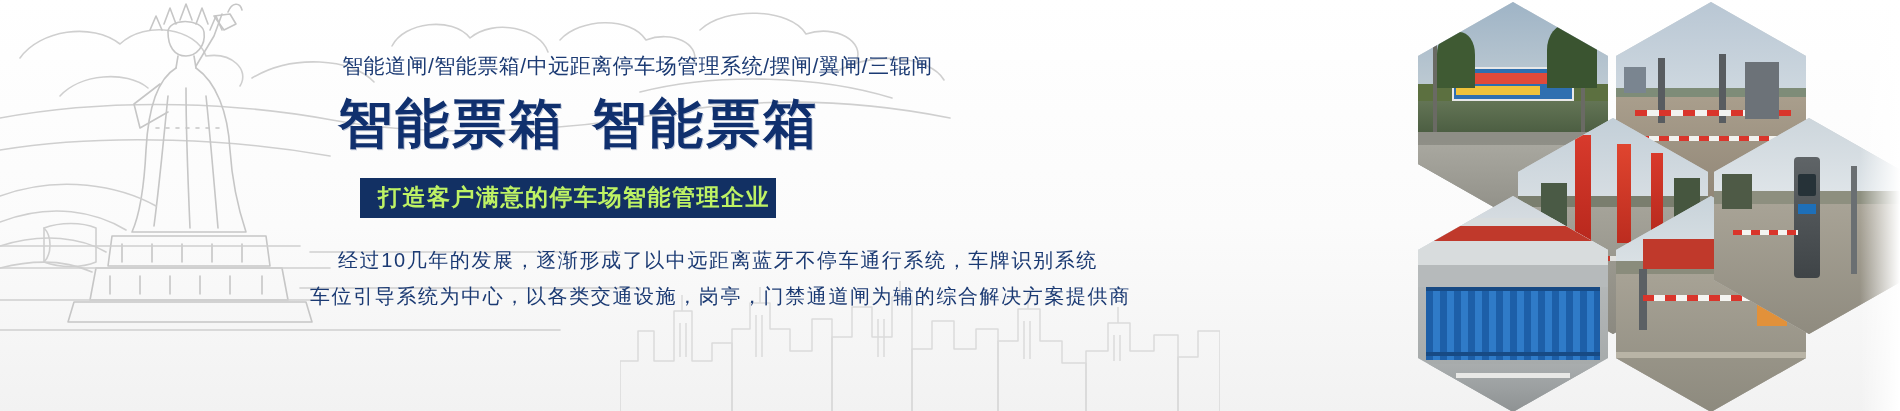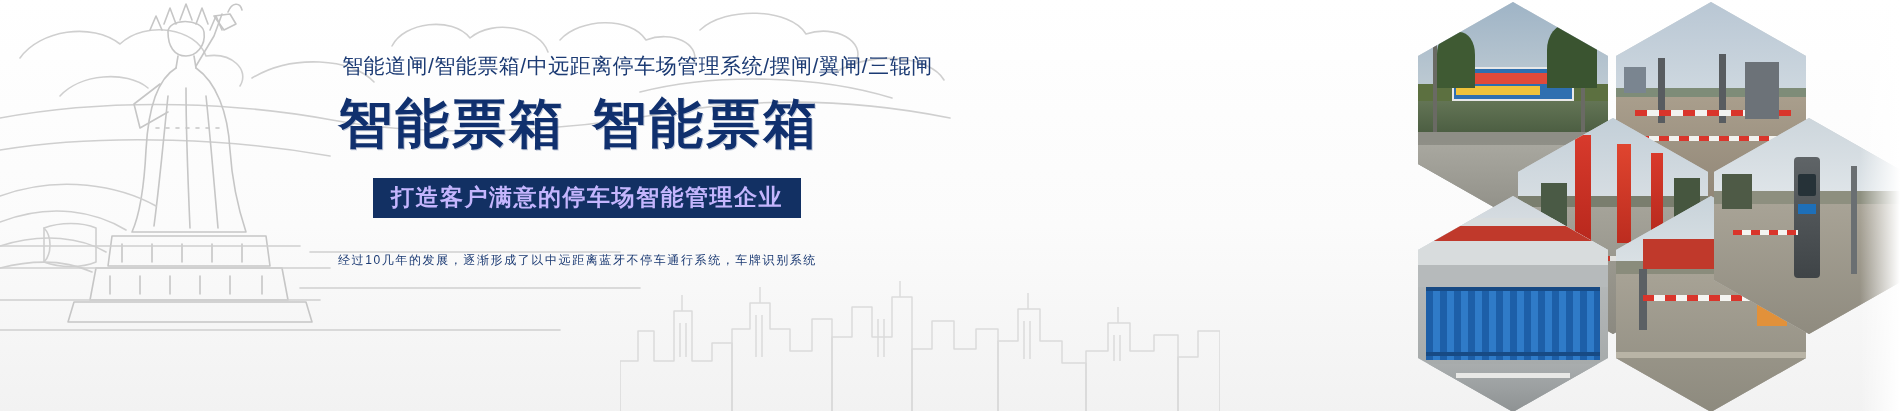--- a/index.html
+++ b/index.html
@@ -43,33 +43,33 @@
   }
   .headline {
     position:absolute; left:38px; top:88px;
     font-size:54px; font-weight:bold; letter-spacing:3px;
     color:#10306e; white-space:nowrap;
     text-shadow:1px 1px 0 rgba(16,48,110,.25);
   }
   .headline .gap { display:inline-block; width:26px; }
 
   .ribbon {
-    position:absolute; left:73px; top:178px;
+    position:absolute; left:60px; top:178px;
     background:#123063;
-    color:#c4b5fd;
+    color:#bef264;
     font-size:23px; font-weight:bold; letter-spacing:1.5px;
-    padding:7px 18px 9px 18px;
+    padding:7px 6px 9px 18px;
     white-space:nowrap;
     line-height:1.05;
   }
 
   .body-copy {
     position:absolute; left:0px; top:242px; width:640px;
     color:#1b3a73;
-    font-size:12px;
+    font-size:20px;
     line-height:36px;
     letter-spacing:1.6px;
     text-align:left;
   }
   .body-copy .line { display:block; white-space:nowrap; }
   .body-copy .line.l1 { padding-left:38px; }
   .body-copy .line.l2 { padding-left:10px; }
 
   
   .collage {
@@ -188,20 +188,21 @@
     <div class="eyebrow">智能道闸/智能票箱/中远距离停车场管理系统/摆闸/翼闸/三辊闸</div>
 
     <div class="headline">
       <span>智能票箱</span><span class="gap"></span><span>智能票箱</span>
     </div>
 
     <div class="ribbon">打造客户满意的停车场智能管理企业</div>
 
     <div class="body-copy">
       <span class="line l1">经过10几年的发展，逐渐形成了以中远距离蓝牙不停车通行系统，车牌识别系统</span>
+      <span class="line l2">车位引导系统为中心，以各类交通设施，岗亭，门禁通道闸为辅的综合解决方案提供商</span>
     </div>
   </div>
 
   <div class="collage">
 
     <div class="hex" style="left:238px; top:2px; width:190px; height:216px;">
       <div class="ph" style="background:linear-gradient(180deg,#9fb4c6 0%,#bcc9d2 38%,#6e7f5e 39%,#4d5f43 60%,#8c8c84 61%,#a3a29a 100%);">
         <div class="bar" style="left:0; top:38%; width:100%; height:8%; background:#5c7040;"></div>
         <div class="bar" style="left:18%; top:30%; width:64%; height:16%; background:#2e6fb0; border:2px solid #e8e8e8;"></div>
         <div class="bar" style="left:20%; top:33%; width:60%; height:5%; background:#e04a3a;"></div>

